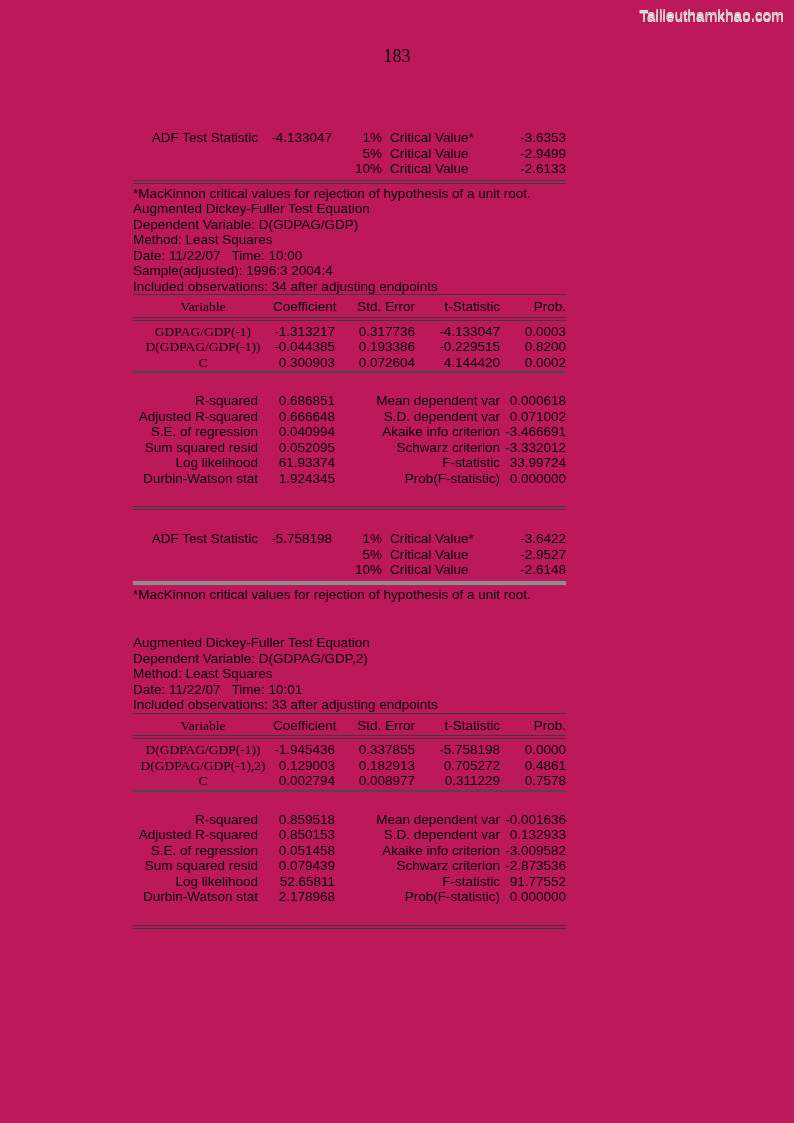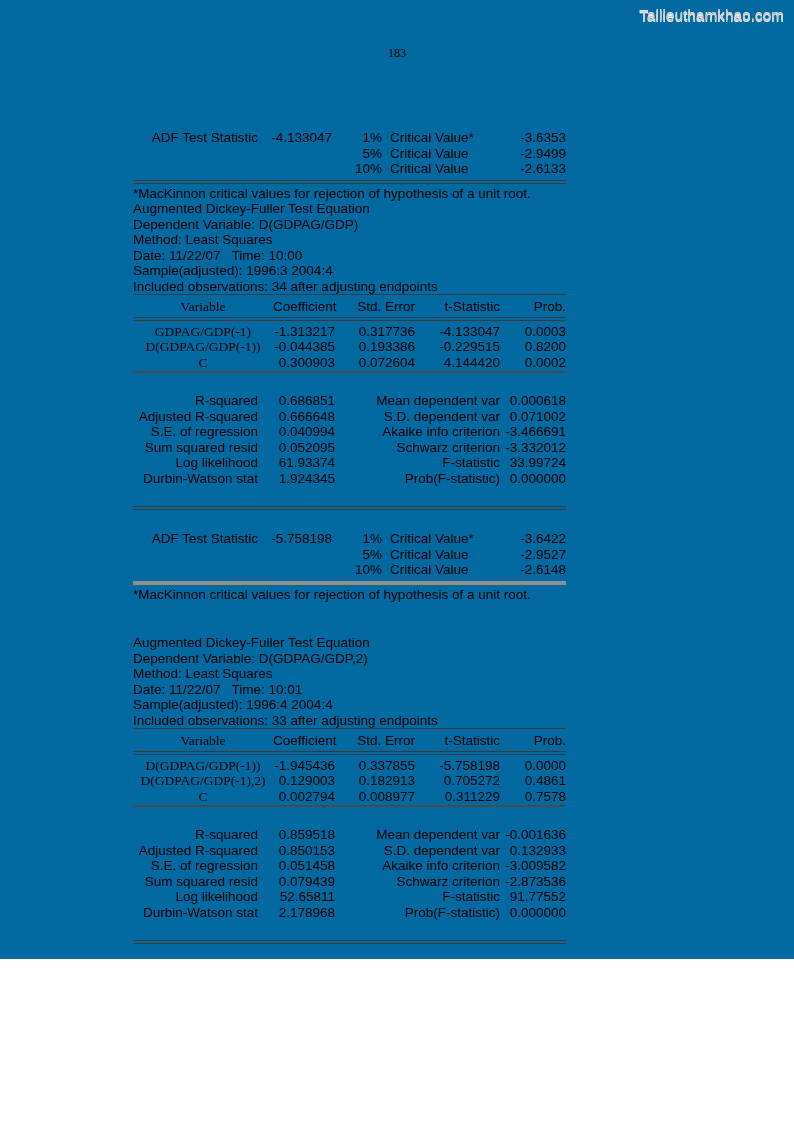--- a/index.html
+++ b/index.html
@@ -5,41 +5,41 @@
   html, body {
     margin: 0;
     padding: 0;
     background: #ffffff;
     font-family: "Liberation Sans", sans-serif;
     color: #000000;
   }
   .page {
     position: relative;
     width: 794px;
-    height: 959px;
-    background: #0369a1;
+    height: 1123px;
+    background: #be185d;
     overflow: hidden;
   }
   .watermark {
     position: absolute;
     top: 7px;
     right: 10px;
     font-size: 15px;
     color: #c9c9c9;
     text-shadow: 0 1px 0 #ffffff, 0 -1px 0 #e6e6e6;
     letter-spacing: 0.2px;
   }
   .page-number {
     position: absolute;
     top: 46px;
     left: 0;
     width: 100%;
     text-align: center;
     font-family: "Liberation Serif", serif;
-    font-size: 12px;
+    font-size: 18px;
   }
   .content {
     position: absolute;
     left: 133px;
     top: 130px;
     width: 433px;
     font-size: 13.5px;
     line-height: 15.5px;
   }
   table {
@@ -287,21 +287,20 @@
 
     <div class="rule-gray"></div>
 
     <div class="textline">*MacKinnon critical values for rejection of hypothesis of a unit root.</div>
 
     <div class="eq-block">
       <div class="textline">Augmented Dickey-Fuller Test Equation</div>
       <div class="textline">Dependent Variable: D(GDPAG/GDP,2)</div>
       <div class="textline">Method: Least Squares</div>
       <div class="textline">Date: 11/22/07   Time: 10:01</div>
-      <div class="textline">Sample(adjusted): 1996:4 2004:4</div>
       <div class="textline">Included observations: 33 after adjusting endpoints</div>
     </div>
 
     <table class="ctab">
       <colgroup>
           <col style="width:140px">
           <col style="width:62px">
           <col style="width:80px">
           <col style="width:85px">
           <col style="width:66px">

